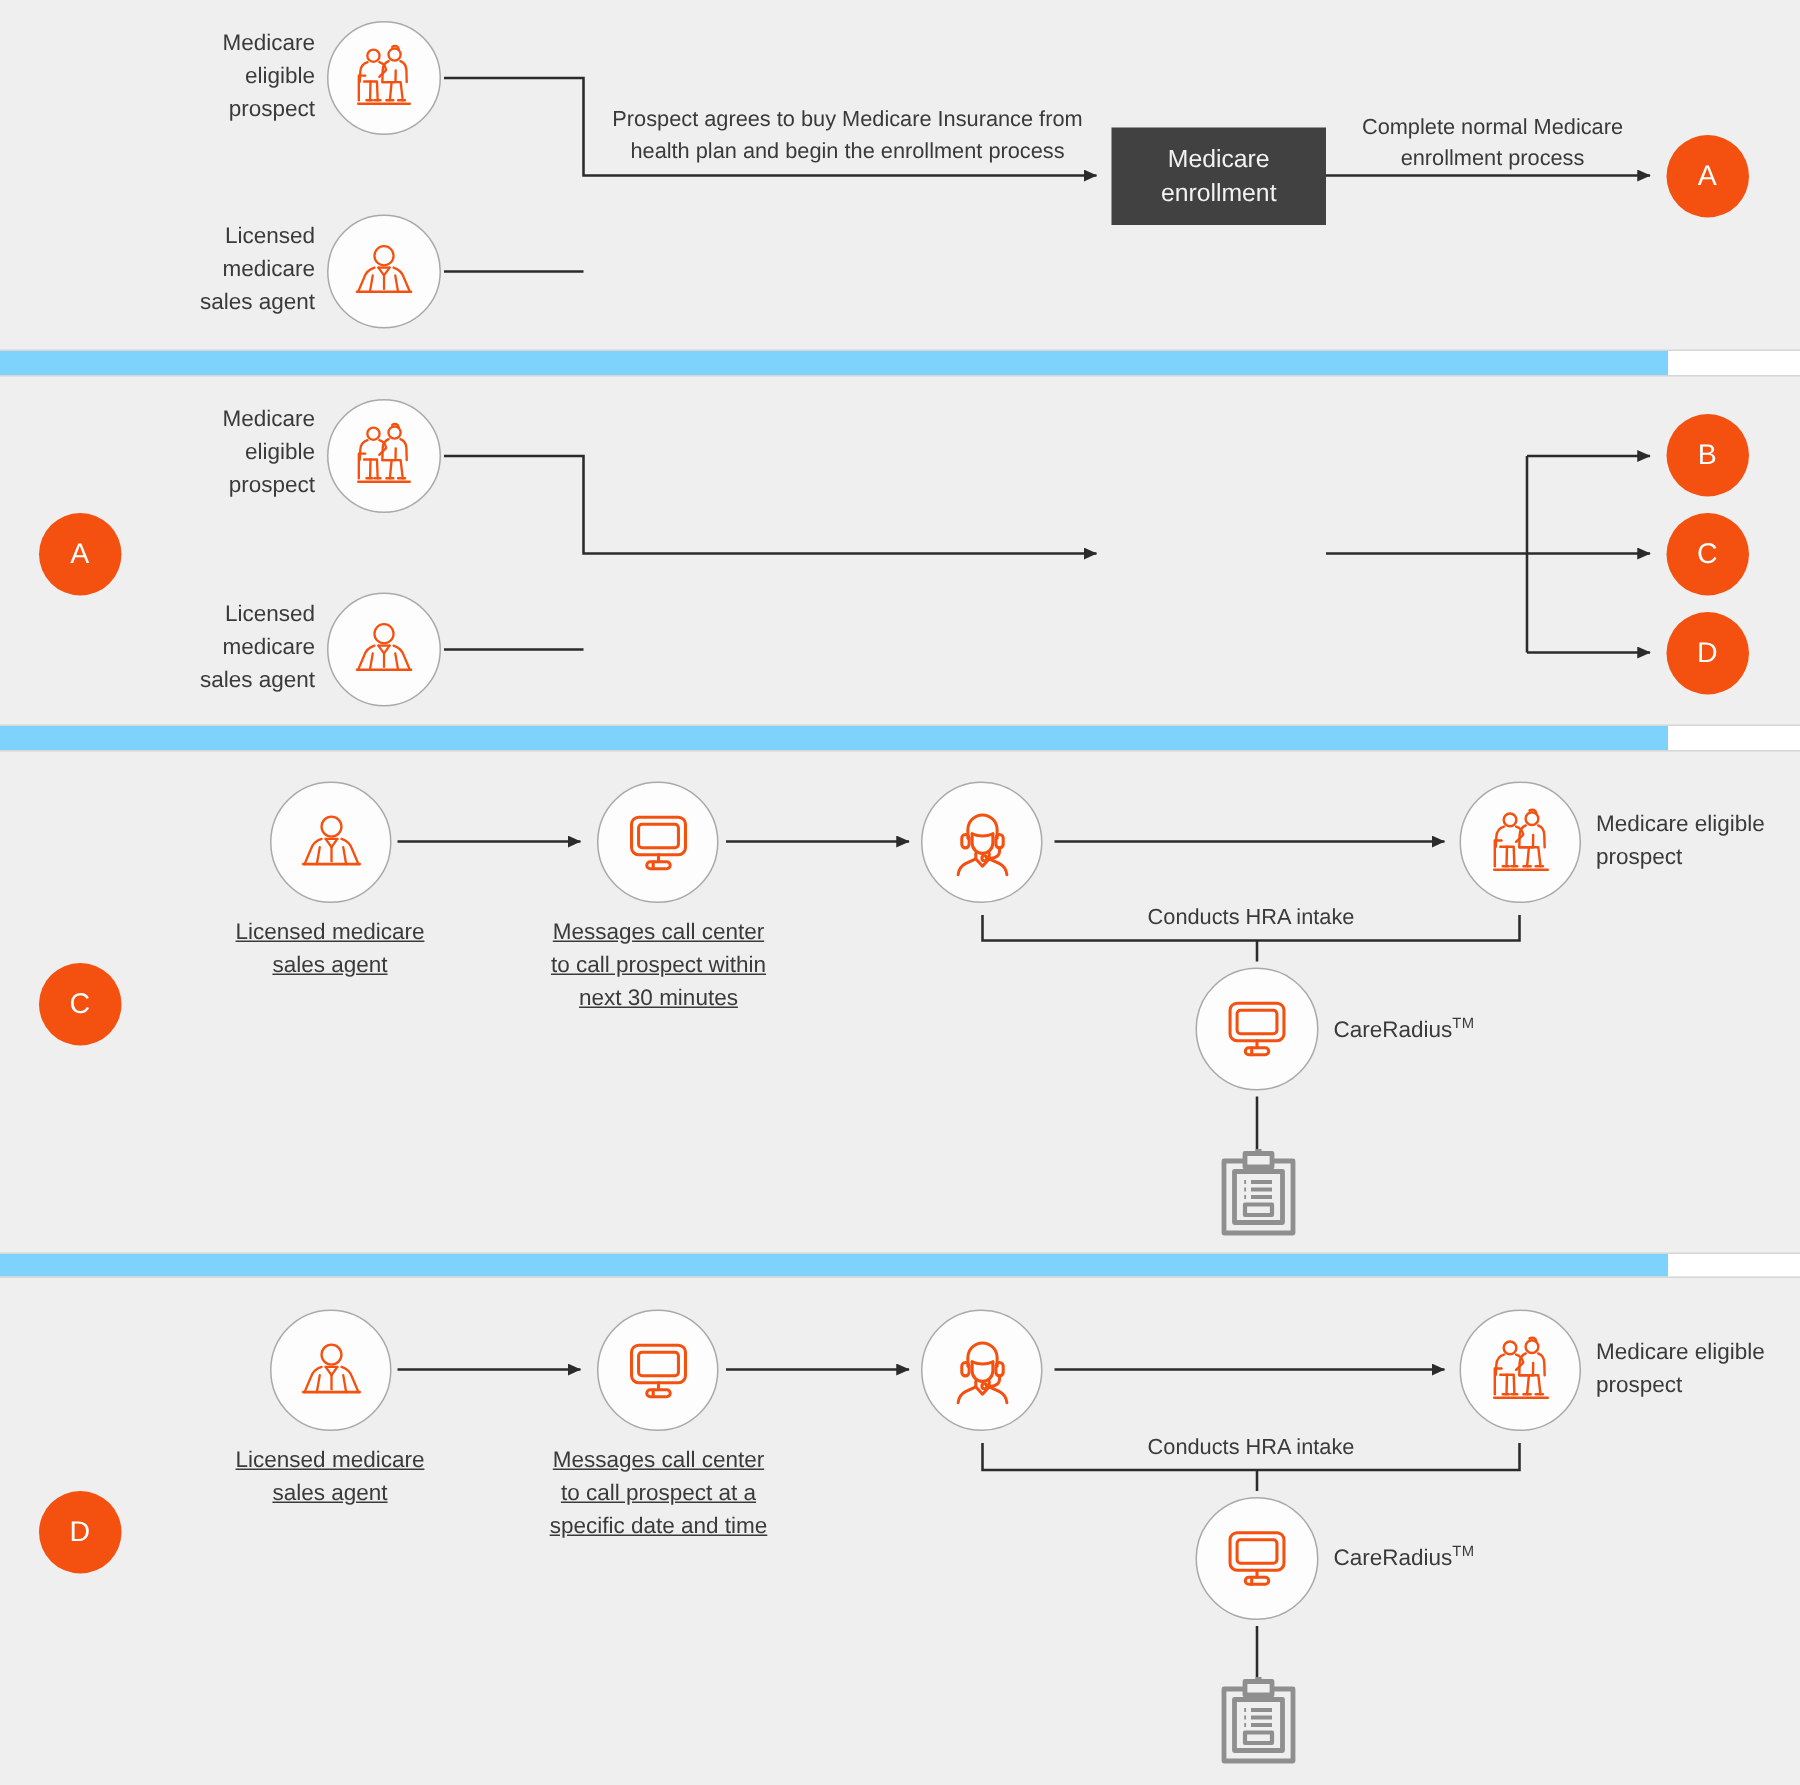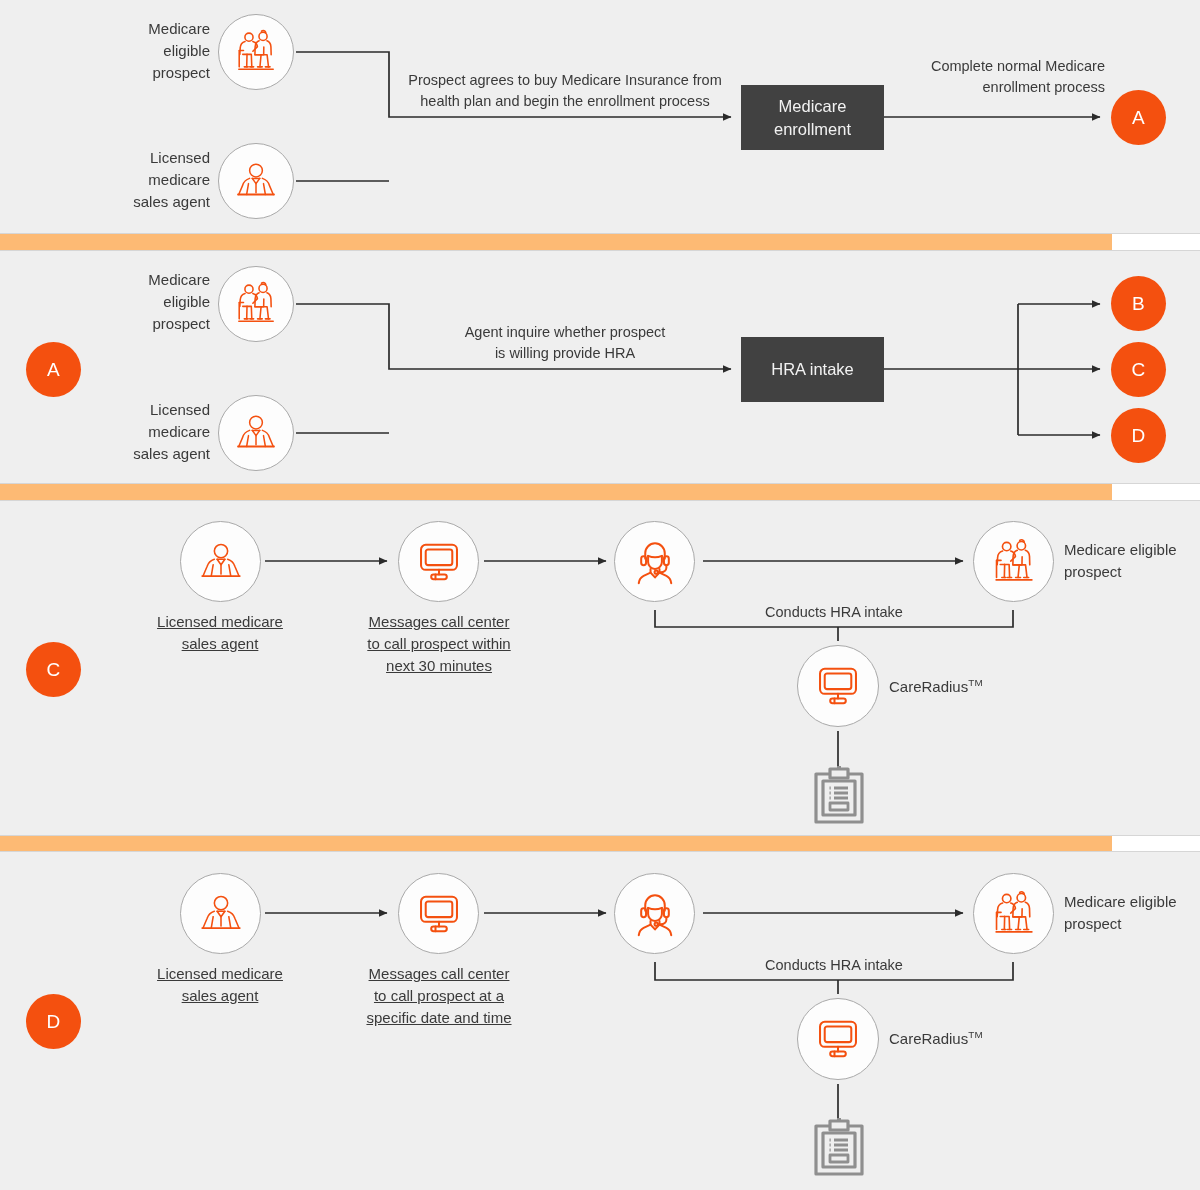--- a/index.html
+++ b/index.html
@@ -12,21 +12,21 @@
     height: 1190px;
     font-family: "Liberation Sans", sans-serif;
     color: #333333;
     overflow: hidden;
     position: relative;
   }
   .page {
     position: relative;
     width: 1112px;
     height: 1190px;
-    background: #fdba74;
+    background: #7dd3fc;
   }
   .panel {
     position: absolute;
     left: 0;
     width: 1200px;
     background: #efefef;
     border-top: 1px solid #d6d6d6;
     border-bottom: 1px solid #d6d6d6;
     box-sizing: border-box;
   }
@@ -196,21 +196,21 @@
       </svg>
     </span>
   </div>
 
   <div class="edge-lbl" style="left:400px; top:70px; width:330px; white-space:pre-line;">Prospect agrees to buy Medicare Insurance from
 health plan and begin the enrollment process</div>
 
   <div class="process-box" style="left:741px; top:85px; width:143px; height:65px; white-space:pre-line;">Medicare
 enrollment</div>
 
-  <div class="edge-lbl" style="left:885px; top:56px; width:220px; white-space:pre-line;text-align:right;">Complete normal Medicare
+  <div class="edge-lbl" style="left:885px; top:75px; width:220px; white-space:pre-line;">Complete normal Medicare
 enrollment process</div>
 
   <div class="flag-circle" style="left:1111px; top:90px; width:55px; height:55px;">A</div>
 
   <div class="flag-circle" style="left:26px; top:342px; width:55px; height:55px;">A</div>
 
   <div class="lbl r" style="left:60px; top:269px; width:150px; white-space:pre-line;">Medicare
 eligible
 prospect</div>
 
@@ -251,24 +251,21 @@
         <path d="M27 28.5h10"></path>
         <path d="M27 28.5l5 7 5-7"></path>
         <path d="M32 35.5v12"></path>
         <path d="M22 35.5L19.5 50"></path>
         <path d="M42 35.5L44.5 50"></path>
         <path d="M8 50h48" stroke-width="2.4"></path>
       </svg>
     </span>
   </div>
 
-  <div class="edge-lbl" style="left:420px; top:322px; width:290px; white-space:pre-line;">Agent inquire whether prospect
-is willing provide HRA</div>
-
-  <div class="process-box" style="left:741px; top:337px; width:143px; height:65px; white-space:pre-line;">HRA intake</div>
+
 
   <div class="flag-circle" style="left:1111px; top:276px; width:55px; height:55px;">B</div>
   <div class="flag-circle" style="left:1111px; top:342px; width:55px; height:55px;">C</div>
   <div class="flag-circle" style="left:1111px; top:408px; width:55px; height:55px;">D</div>
 
   <div class="flag-circle" style="left:26px; top:642px; width:55px; height:55px;">C</div>
 
   <div class="icon-circle" style="left:180px; top:521px; width:81px; height:81px;">
     <span>
       <svg width="50" height="50" viewBox="0 0 64 64" fill="none" stroke="#f4500f" stroke-width="2" stroke-linecap="round" stroke-linejoin="round">

